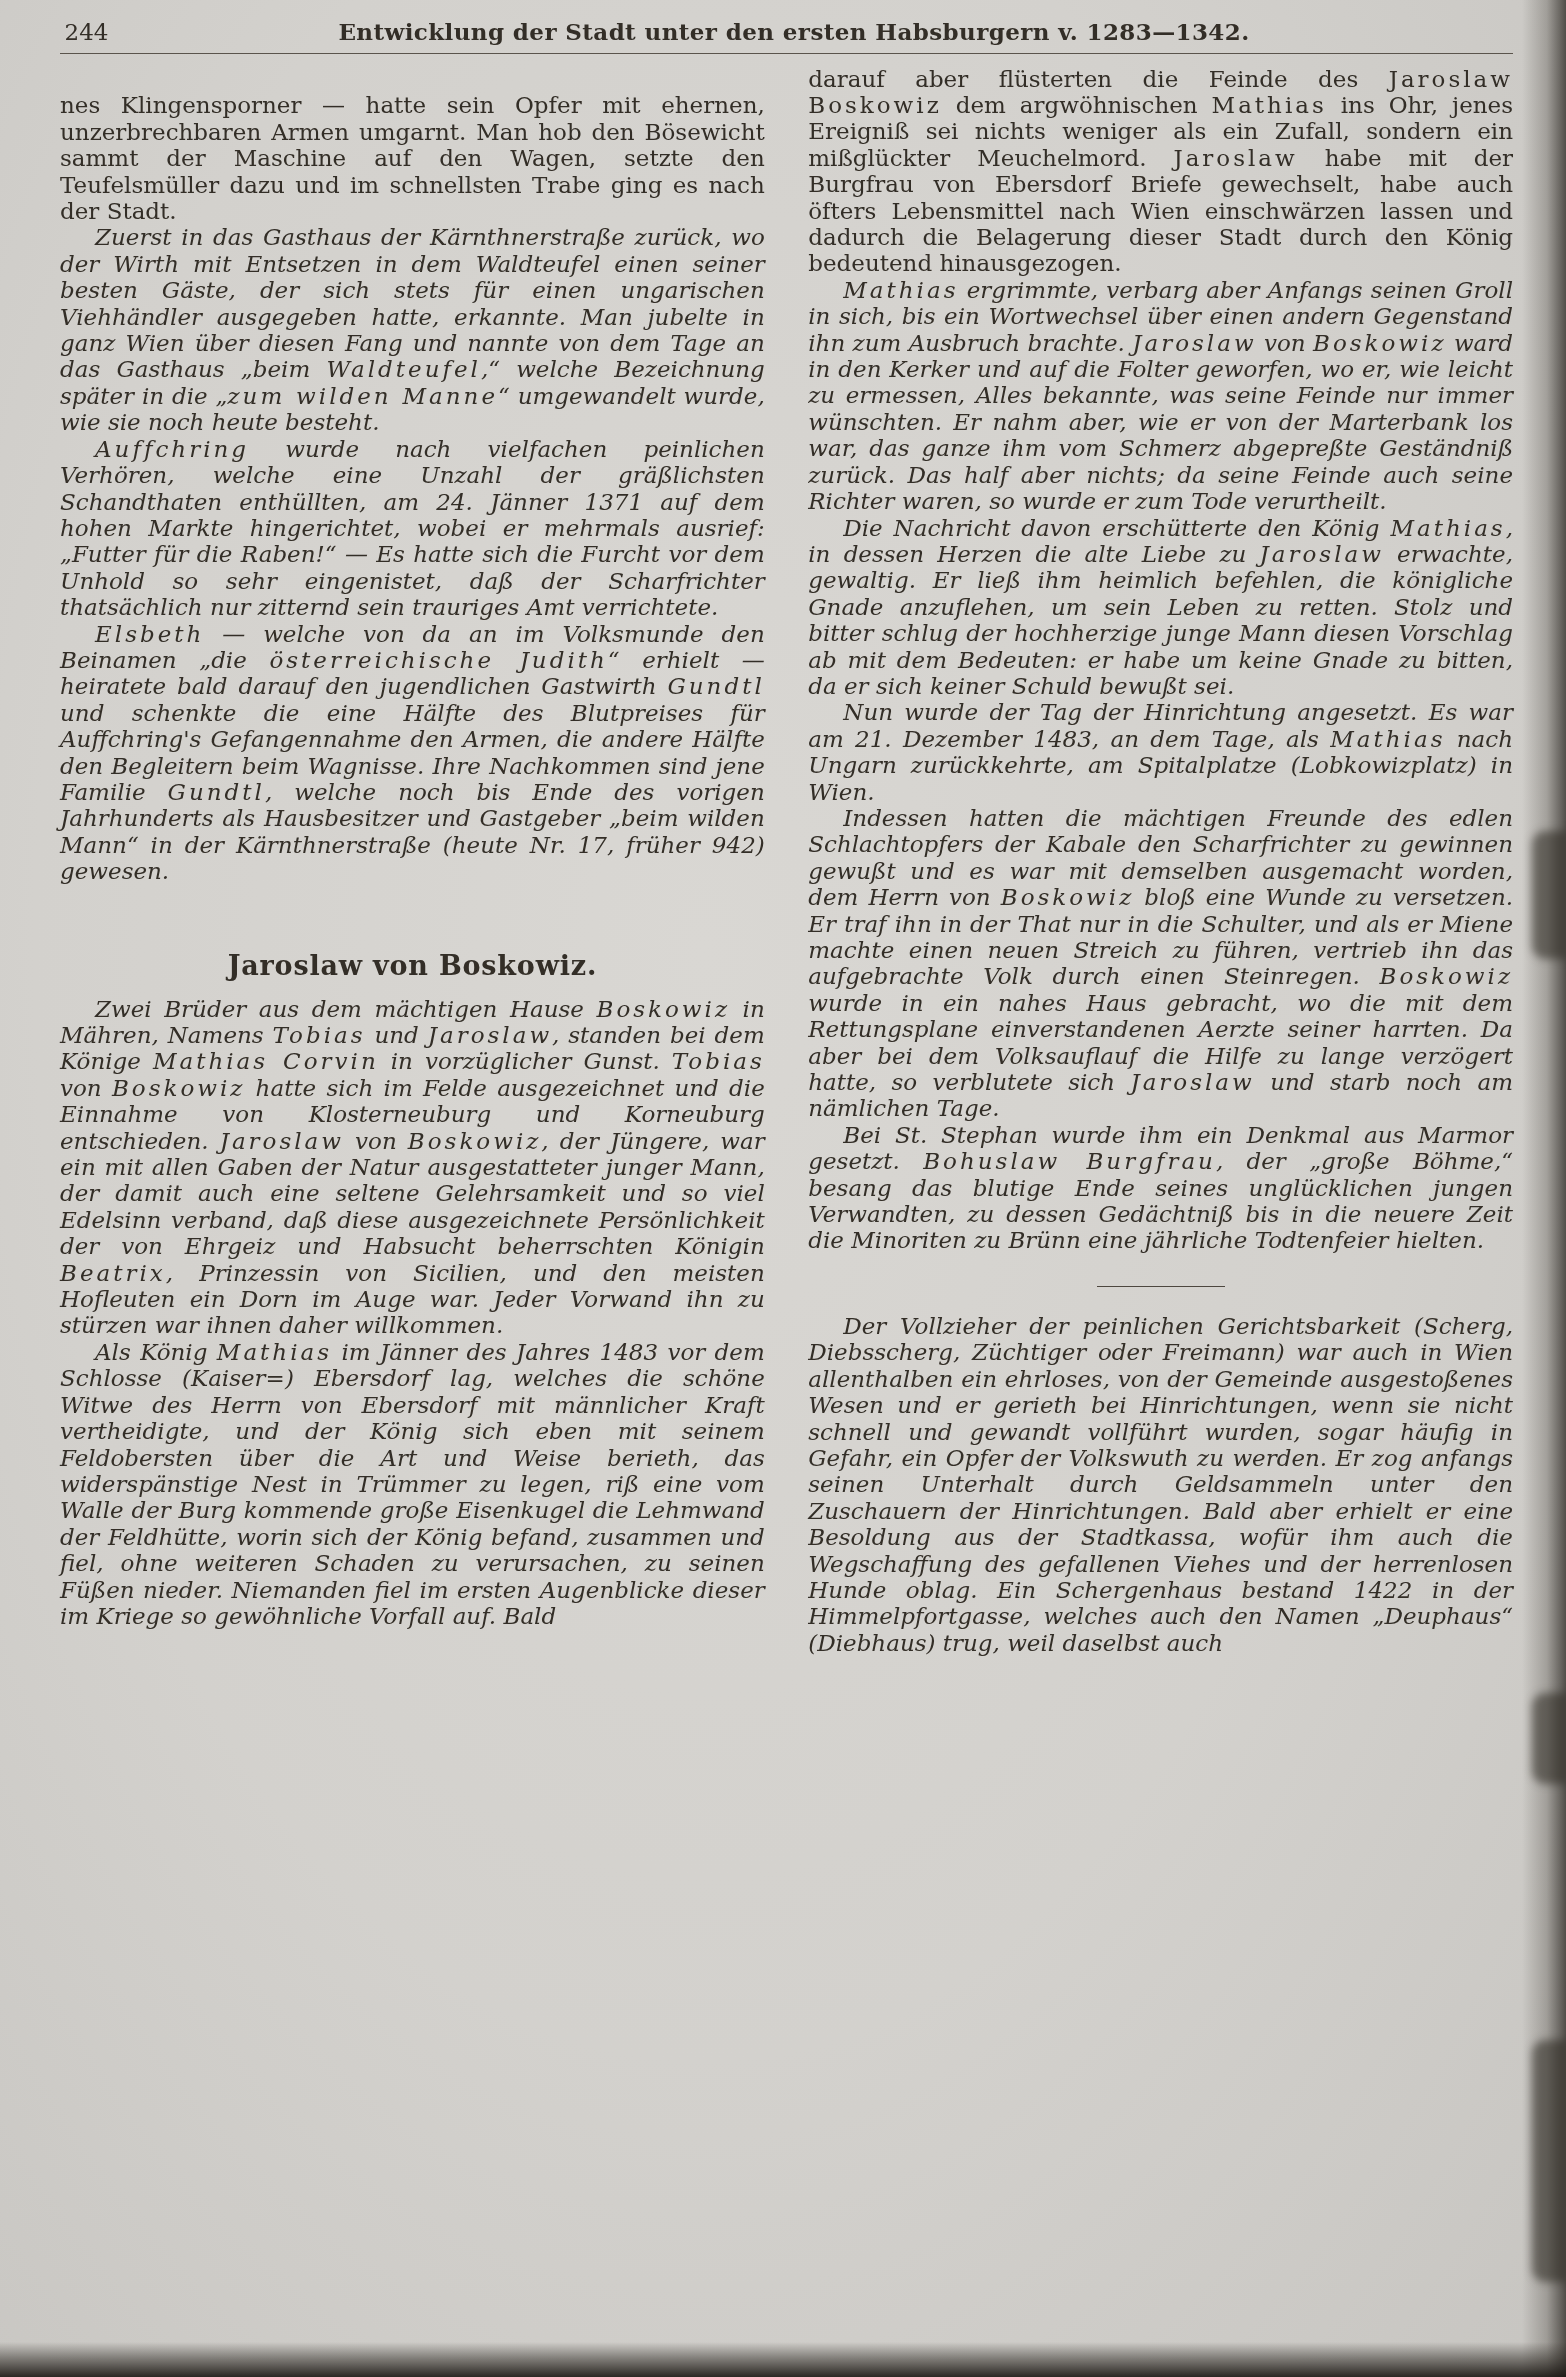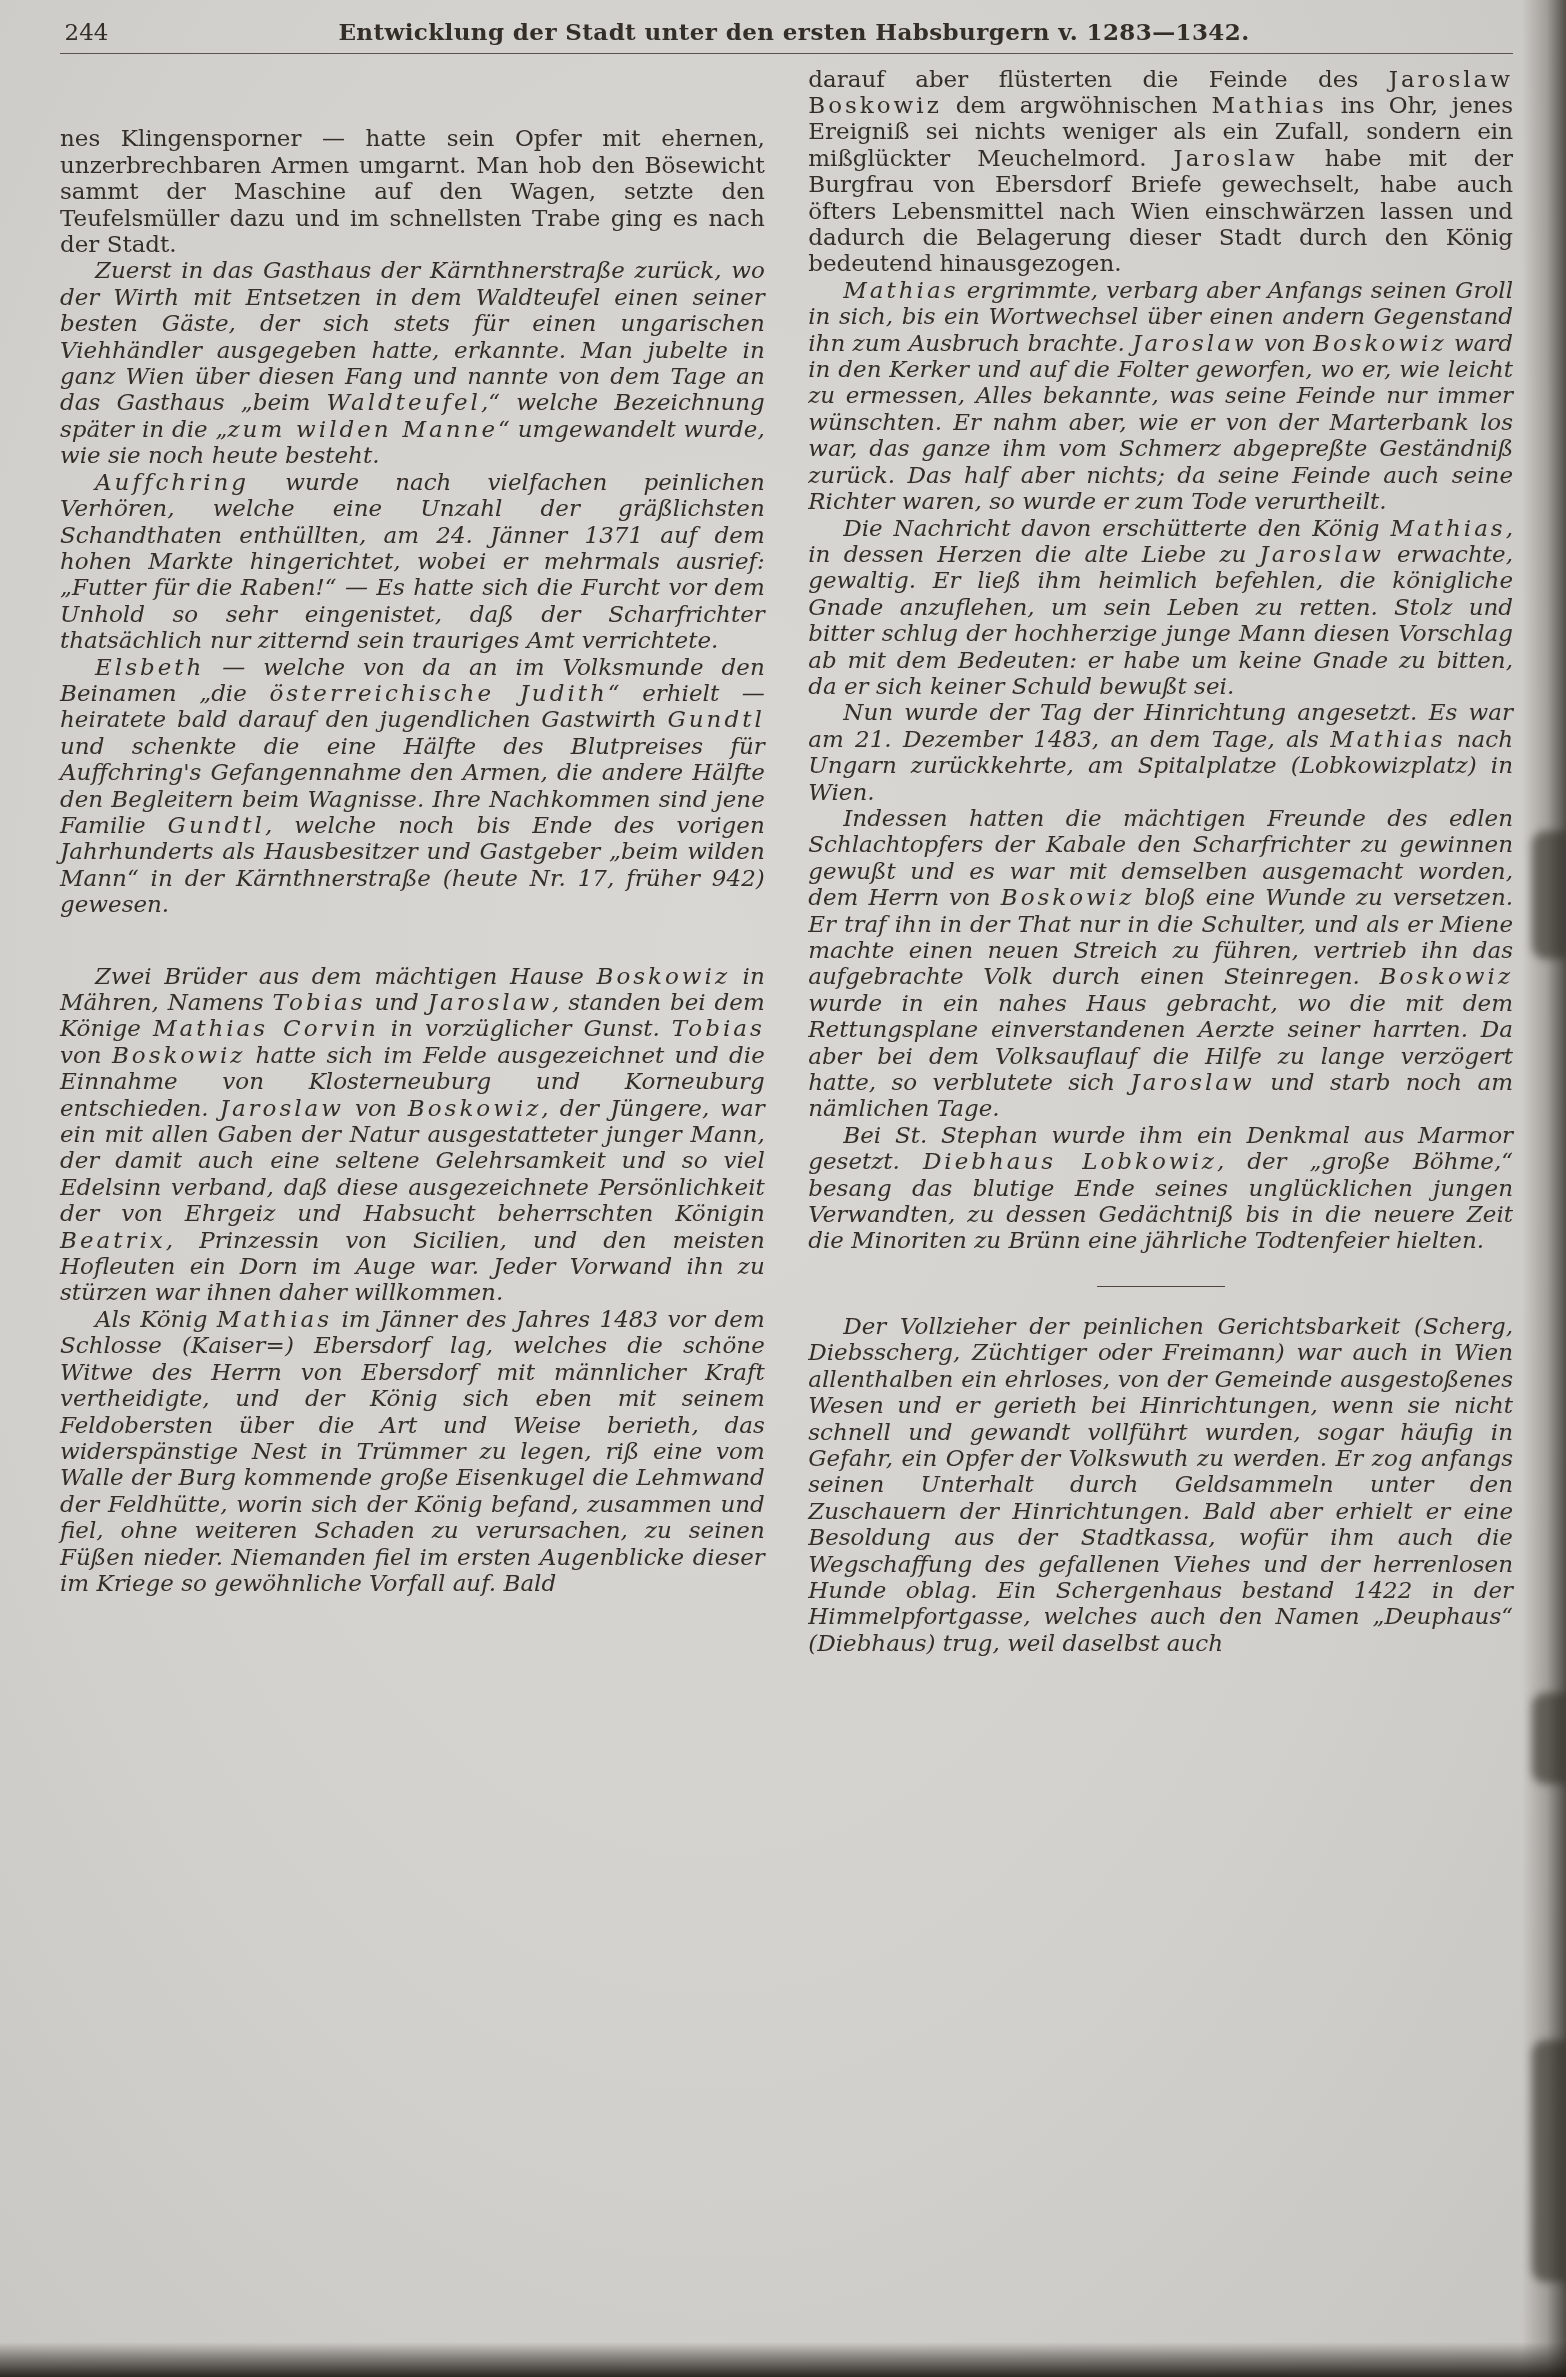--- a/index.html
+++ b/index.html
@@ -112,31 +112,32 @@
     <div class="page-number">244</div>
     <div class="header-title">Entwicklung der Stadt unter den ersten Habsburgern v. 1283—1342.</div>
   </div>
   <div class="columns">
     <div class="column left">
         <p class="para">nes Klingensporner — hatte sein Opfer mit ehernen, unzerbrechbaren Armen umgarnt. Man hob den Bösewicht sammt der Maschine auf den Wagen, setzte den Teufelsmüller dazu und im schnellsten Trabe ging es nach der Stadt.</p>
         <p class="para indent">Zuerst in das Gasthaus der Kärnthnerstraße zurück, wo der Wirth mit Entsetzen in dem Waldteufel einen seiner besten Gäste, der sich stets für einen ungarischen Viehhändler ausgegeben hatte, erkannte. Man jubelte in ganz Wien über diesen Fang und nannte von dem Tage an das Gasthaus „beim <span class="sperr">Waldteufel</span>,“ welche Bezeichnung später in die „<span class="sperr">zum wilden Manne</span>“ umgewandelt wurde, wie sie noch heute besteht.</p>
         <p class="para indent"><span class="sperr">Auffchring</span> wurde nach vielfachen peinlichen Verhören, welche eine Unzahl der gräßlichsten Schandthaten enthüllten, am 24. Jänner 1371 auf dem hohen Markte hingerichtet, wobei er mehrmals ausrief: „Futter für die Raben!“ — Es hatte sich die Furcht vor dem Unhold so sehr eingenistet, daß der Scharfrichter thatsächlich nur zitternd sein trauriges Amt verrichtete.</p>
         <p class="para indent"><span class="sperr">Elsbeth</span> — welche von da an im Volksmunde den Beinamen „die <span class="sperr">österreichische Judith</span>“ erhielt — heiratete bald darauf den jugendlichen Gastwirth <span class="sperr">Gundtl</span> und schenkte die eine Hälfte des Blutpreises für Auffchring's Gefangennahme den Armen, die andere Hälfte den Begleitern beim Wagnisse. Ihre Nachkommen sind jene Familie <span class="sperr">Gundtl</span>, welche noch bis Ende des vorigen Jahrhunderts als Hausbesitzer und Gastgeber „beim wilden Mann“ in der Kärnthnerstraße (heute Nr. 17, früher 942) gewesen.</p>
         <div class="spacer"></div>
+        <h3 class="col-heading">Jaroslaw von Boskowiz.</h3>
         <p class="para indent">Zwei Brüder aus dem mächtigen Hause <span class="sperr">Boskowiz</span> in Mähren, Namens <span class="sperr">Tobias</span> und <span class="sperr">Jaroslaw</span>, standen bei dem Könige <span class="sperr">Mathias Corvin</span> in vorzüglicher Gunst. <span class="sperr">Tobias</span> von <span class="sperr">Boskowiz</span> hatte sich im Felde ausgezeichnet und die Einnahme von Klosterneuburg und Korneuburg entschieden. <span class="sperr">Jaroslaw</span> von <span class="sperr">Boskowiz</span>, der Jüngere, war ein mit allen Gaben der Natur ausgestatteter junger Mann, der damit auch eine seltene Gelehrsamkeit und so viel Edelsinn verband, daß diese ausgezeichnete Persönlichkeit der von Ehrgeiz und Habsucht beherrschten Königin <span class="sperr">Beatrix</span>, Prinzessin von Sicilien, und den meisten Hofleuten ein Dorn im Auge war. Jeder Vorwand ihn zu stürzen war ihnen daher willkommen.</p>
         <p class="para indent">Als König <span class="sperr">Mathias</span> im Jänner des Jahres 1483 vor dem Schlosse (Kaiser=) Ebersdorf lag, welches die schöne Witwe des Herrn von Ebersdorf mit männlicher Kraft vertheidigte, und der König sich eben mit seinem Feldobersten über die Art und Weise berieth, das widerspänstige Nest in Trümmer zu legen, riß eine vom Walle der Burg kommende große Eisenkugel die Lehmwand der Feldhütte, worin sich der König befand, zusammen und fiel, ohne weiteren Schaden zu verursachen, zu seinen Füßen nieder. Niemanden fiel im ersten Augenblicke dieser im Kriege so gewöhnliche Vorfall auf. Bald</p>
       </div>
     <div class="col-divider"></div>
     <div class="column right">
         <p class="para">darauf aber flüsterten die Feinde des <span class="sperr">Jaroslaw Boskowiz</span> dem argwöhnischen <span class="sperr">Mathias</span> ins Ohr, jenes Ereigniß sei nichts weniger als ein Zufall, sondern ein mißglückter Meuchelmord. <span class="sperr">Jaroslaw</span> habe mit der Burgfrau von Ebersdorf Briefe gewechselt, habe auch öfters Lebensmittel nach Wien einschwärzen lassen und dadurch die Belagerung dieser Stadt durch den König bedeutend hinausgezogen.</p>
         <p class="para indent"><span class="sperr">Mathias</span> ergrimmte, verbarg aber Anfangs seinen Groll in sich, bis ein Wortwechsel über einen andern Gegenstand ihn zum Ausbruch brachte. <span class="sperr">Jaroslaw</span> von <span class="sperr">Boskowiz</span> ward in den Kerker und auf die Folter geworfen, wo er, wie leicht zu ermessen, Alles bekannte, was seine Feinde nur immer wünschten. Er nahm aber, wie er von der Marterbank los war, das ganze ihm vom Schmerz abgepreßte Geständniß zurück. Das half aber nichts; da seine Feinde auch seine Richter waren, so wurde er zum Tode verurtheilt.</p>
         <p class="para indent">Die Nachricht davon erschütterte den König <span class="sperr">Mathias</span>, in dessen Herzen die alte Liebe zu <span class="sperr">Jaroslaw</span> erwachte, gewaltig. Er ließ ihm heimlich befehlen, die königliche Gnade anzuflehen, um sein Leben zu retten. Stolz und bitter schlug der hochherzige junge Mann diesen Vorschlag ab mit dem Bedeuten: er habe um keine Gnade zu bitten, da er sich keiner Schuld bewußt sei.</p>
         <p class="para indent">Nun wurde der Tag der Hinrichtung angesetzt. Es war am 21. Dezember 1483, an dem Tage, als <span class="sperr">Mathias</span> nach Ungarn zurückkehrte, am Spitalplatze (Lobkowizplatz) in Wien.</p>
         <p class="para indent">Indessen hatten die mächtigen Freunde des edlen Schlachtopfers der Kabale den Scharfrichter zu gewinnen gewußt und es war mit demselben ausgemacht worden, dem Herrn von <span class="sperr">Boskowiz</span> bloß eine Wunde zu versetzen. Er traf ihn in der That nur in die Schulter, und als er Miene machte einen neuen Streich zu führen, vertrieb ihn das aufgebrachte Volk durch einen Steinregen. <span class="sperr">Boskowiz</span> wurde in ein nahes Haus gebracht, wo die mit dem Rettungsplane einverstandenen Aerzte seiner harrten. Da aber bei dem Volksauflauf die Hilfe zu lange verzögert hatte, so verblutete sich <span class="sperr">Jaroslaw</span> und starb noch am nämlichen Tage.</p>
-        <p class="para indent">Bei St. Stephan wurde ihm ein Denkmal aus Marmor gesetzt. <span class="sperr">Diebhaus Lobkowiz</span>, der „große Böhme,“ besang das blutige Ende seines unglücklichen jungen Verwandten, zu dessen Gedächtniß bis in die neuere Zeit die Minoriten zu Brünn eine jährliche Todtenfeier hielten.</p>
+        <p class="para indent">Bei St. Stephan wurde ihm ein Denkmal aus Marmor gesetzt. <span class="sperr">Bohuslaw Burgfrau</span>, der „große Böhme,“ besang das blutige Ende seines unglücklichen jungen Verwandten, zu dessen Gedächtniß bis in die neuere Zeit die Minoriten zu Brünn eine jährliche Todtenfeier hielten.</p>
         <div class="short-rule"></div>
         <p class="para indent">Der Vollzieher der peinlichen Gerichtsbarkeit (Scherg, Diebsscherg, Züchtiger oder Freimann) war auch in Wien allenthalben ein ehrloses, von der Gemeinde ausgestoßenes Wesen und er gerieth bei Hinrichtungen, wenn sie nicht schnell und gewandt vollführt wurden, sogar häufig in Gefahr, ein Opfer der Volkswuth zu werden. Er zog anfangs seinen Unterhalt durch Geldsammeln unter den Zuschauern der Hinrichtungen. Bald aber erhielt er eine Besoldung aus der Stadtkassa, wofür ihm auch die Wegschaffung des gefallenen Viehes und der herrenlosen Hunde oblag. Ein Schergenhaus bestand 1422 in der Himmelpfortgasse, welches auch den Namen „Deuphaus“ (Diebhaus) trug, weil daselbst auch</p>
       </div>
   </div>
 </div>
 
 <div class="scan-shadow-right"></div>
 <div class="scan-blotch b1"></div>
 <div class="scan-blotch b2"></div>
 <div class="scan-blotch b3"></div>

